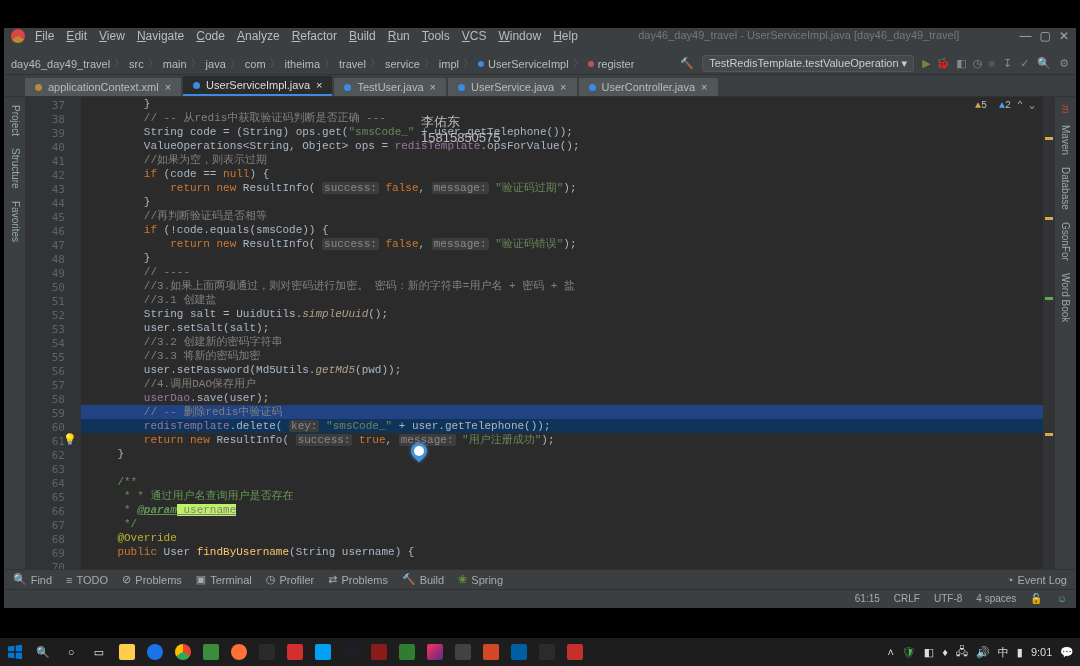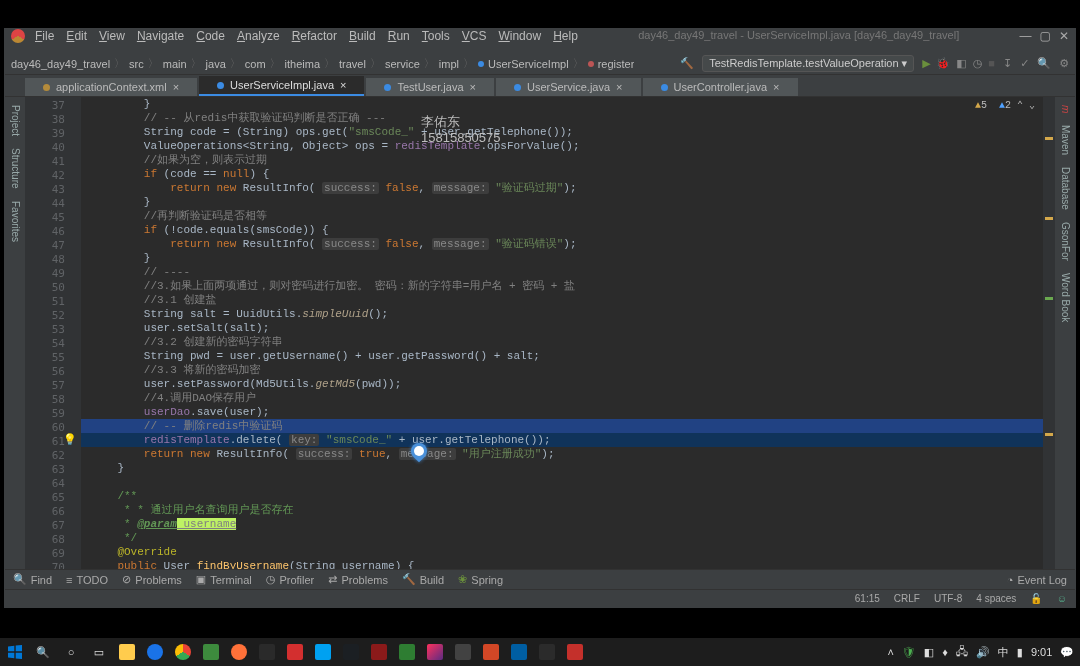--- a/index.html
+++ b/index.html
@@ -41,21 +41,21 @@
 }
 .runicons { display: flex; gap: 6px; color: #8fbc8f; }
 .runicons span { cursor: pointer; }
 
 
 .ide-tabs {
   height: 22px; background: #3c3f41; display: flex; align-items: flex-end;
   padding-left: 20px; gap: 2px; border-bottom: 1px solid #323232;
 }
 .ide-tab {
-  display: flex; align-items: center; gap: 6px; padding: 3px 18px;
+  display: flex; align-items: center; gap: 6px; padding: 3px 10px;
   color: #bbb; background: #515658; font-size: 11px; cursor: pointer;
 }
 .ide-tab.active { background: #2b2b2b; color: #ddd; border-bottom: 2px solid #3b8be3; }
 .ide-tab .dot { width: 7px; height: 7px; border-radius: 50%; display: inline-block; }
 .dot-xml { background: #b48b3b; }
 .dot-java { background: #3b8be3; }
 
 
 .ide-body { flex: 1; display: flex; position: relative; overflow: hidden; }
 
@@ -346,21 +346,20 @@
 <div class="line"><span>        <span class="cmt">//再判断验证码是否相等</span></span></div>
 <div class="line"><span>        <span class="kw">if</span><span> (!code.equals(smsCode)) {</span></span></div>
 <div class="line"><span>            <span class="kw">return new </span><span>ResultInfo( </span><span class="hint">success:</span> <span class="kw">false</span><span>, </span><span class="hint">message:</span> <span class="str">"验证码错误"</span><span>);</span></span></div>
 <div class="line"><span>        <span>}</span></span></div>
 <div class="line"><span>        <span class="cmt">// ----</span></span></div>
 <div class="line"><span>        <span class="cmt">//3.如果上面两项通过，则对密码进行加密。 密码：新的字符串=用户名 + 密码 + 盐</span></span></div>
 <div class="line"><span>        <span class="cmt">//3.1 创建盐</span></span></div>
 <div class="line"><span>        <span>String salt = UuidUtils.</span><span class="it">simpleUuid</span><span>();</span></span></div>
 <div class="line"><span>        <span>user.setSalt(salt);</span></span></div>
 <div class="line"><span>        <span class="cmt">//3.2 创建新的密码字符串</span></span></div>
-<div class="line"><span>        <span>String pwd = user.getUsername() + user.getPassword() + salt;</span></span></div>
 <div class="line"><span>        <span class="cmt">//3.3 将新的密码加密</span></span></div>
 <div class="line"><span>        <span>user.setPassword(Md5Utils.</span><span class="it">getMd5</span><span>(pwd));</span></span></div>
 <div class="line"><span>        <span class="cmt">//4.调用DAO保存用户</span></span></div>
 <div class="line"><span>        <span class="fld">userDao</span><span>.save(user);</span></span></div>
 <div class="line hl"><span>        <span class="cmt">// -- 删除redis中验证码</span></span></div>
 <div class="line hl62"><span>        <span class="fld">redisTemplate</span><span>.delete( </span><span class="hint">key:</span> <span class="str">"smsCode_"</span><span> + user.getTelephone());</span></span></div>
 <div class="line"><span>        <span class="kw">return new </span><span>ResultInfo( </span><span class="hint">success:</span> <span class="kw">true</span><span>, </span><span class="hint">message:</span> <span class="str">"用户注册成功"</span><span>);</span></span></div>
 <div class="line"><span>    <span>}</span></span></div>
 <div class="line"><span> </span></div>
 <div class="line"><span>    <span class="docstar">/**</span></span></div>

